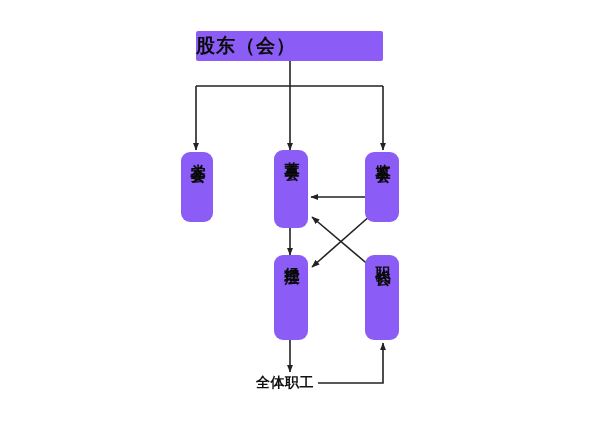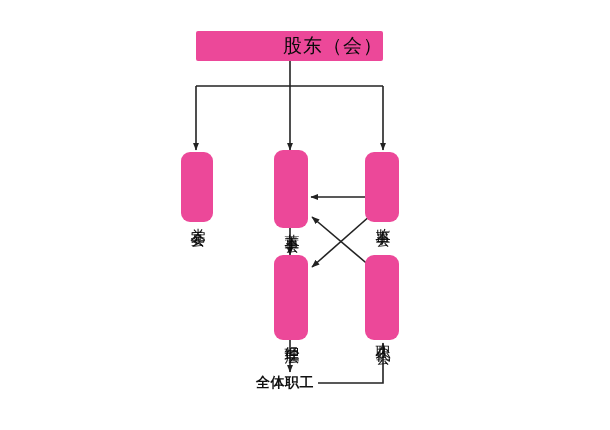--- a/index.html
+++ b/index.html
@@ -8,26 +8,26 @@
     width:610px;height:430px;
     background:#ffffff;
     font-family:"DejaVu Sans","Liberation Sans",sans-serif;
     overflow:hidden;
   }
   #stage{position:relative;width:610px;height:430px;}
   #wires{position:absolute;left:0;top:0;width:610px;height:430px;}
 
   .node{
     position:absolute;
-    background:#ec4899;
+    background:#8b5cf6;
     color:#0a0a0a;
     display:flex;
     align-items:center;
-    justify-content:flex-end;
-    font-weight:normal;
+    justify-content:flex-start;
+    font-weight:bold;
     box-sizing:border-box;
   }
   .node-top{
     border-radius:2px;
     font-size:19px;
     letter-spacing:1px;
   }
   .node-v{
     border-radius:9px;
     font-size:15px;

